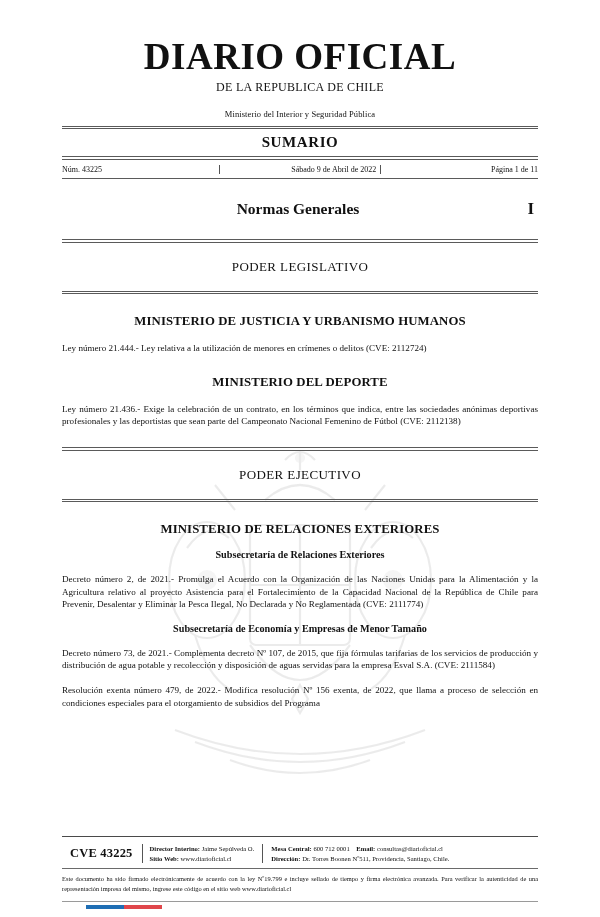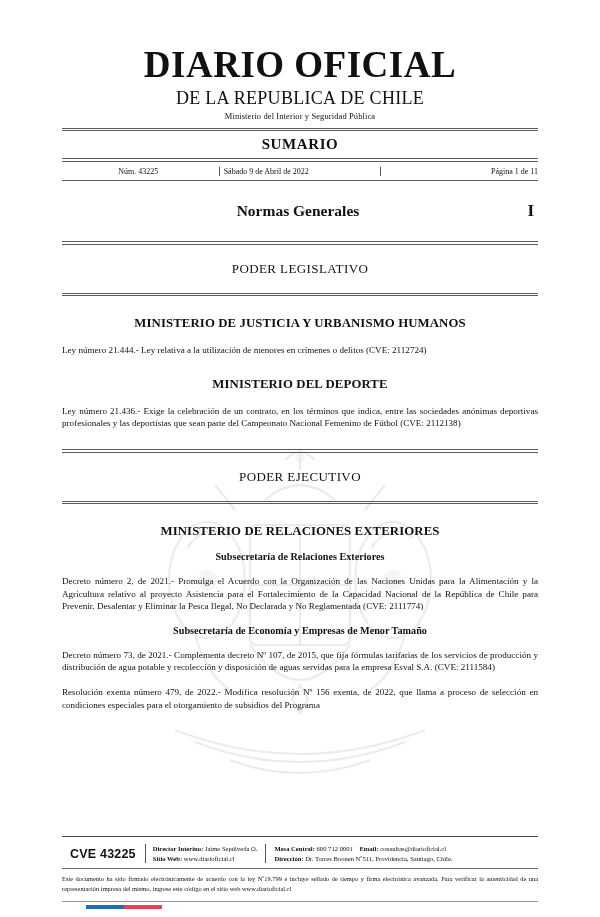--- a/index.html
+++ b/index.html
@@ -32,45 +32,45 @@
     width: 330px;
     height: 400px;
     opacity: 0.085;
     pointer-events: none;
     z-index: 0;
   }
 
   .content {
     position: relative;
     z-index: 1;
-    padding: 16px 62px;
+    padding: 8px 62px;
     box-sizing: border-box;
   }
 
   
   .masthead {
     text-align: center;
     padding-top: 30px;
   }
   .masthead-title {
     font-family: "Liberation Serif", serif;
     font-weight: bold;
     font-size: 37px;
     letter-spacing: 0.5px;
     line-height: 1.05;
     margin: 0;
   }
   .masthead-sub1 {
-    font-size: 18px;
+    font-size: 12px;
     letter-spacing: 0.3px;
     margin-top: 3px;
   }
   .masthead-sub2 {
     font-size: 8.5px;
-    margin-top: 2px;
+    margin-top: 14px;
     letter-spacing: 0.1px;
     text-align: center;
   }
 
   
   .rule-double {
     border-top: 1.1px solid #5a5a5a;
     border-bottom: 1.1px solid #5a5a5a;
     height: 1.6px;
     margin: 0;
@@ -92,22 +92,22 @@
   
   .inforow {
     display: flex;
     align-items: center;
     font-size: 8px;
     padding: 5px 0 4px 0;
   }
   .inforow .cell {
     flex: 1 1 0;
   }
-  .inforow .cell.left { text-align: center; }
-  .inforow .cell.center { text-align: left; }
+  .inforow .cell.left { text-align: left; }
+  .inforow .cell.center { text-align: right; }
   .inforow .cell.right { text-align: right; }
   .inforow .sep {
     flex: 0 0 auto;
     width: 1px;
     height: 9px;
     background: #555;
     margin: 0 4px;
   }
 
   
@@ -175,21 +175,21 @@
   .footer-rule-top {
     border-top: 1.2px solid #4a4a4a;
     margin-bottom: 5px;
   }
   .footer-main {
     display: flex;
     align-items: center;
     padding: 2px 0 5px 0;
   }
   .cve {
-    font-family: Liberation Sans, sans-serif;
+    font-family: Liberation Serif, serif;
     font-weight: bold;
     font-size: 12.5px;
     white-space: nowrap;
     padding: 0 9px 0 8px;
     letter-spacing: 0.2px;
   }
   .vdiv {
     width: 1px;
     align-self: stretch;
     background: #555;

